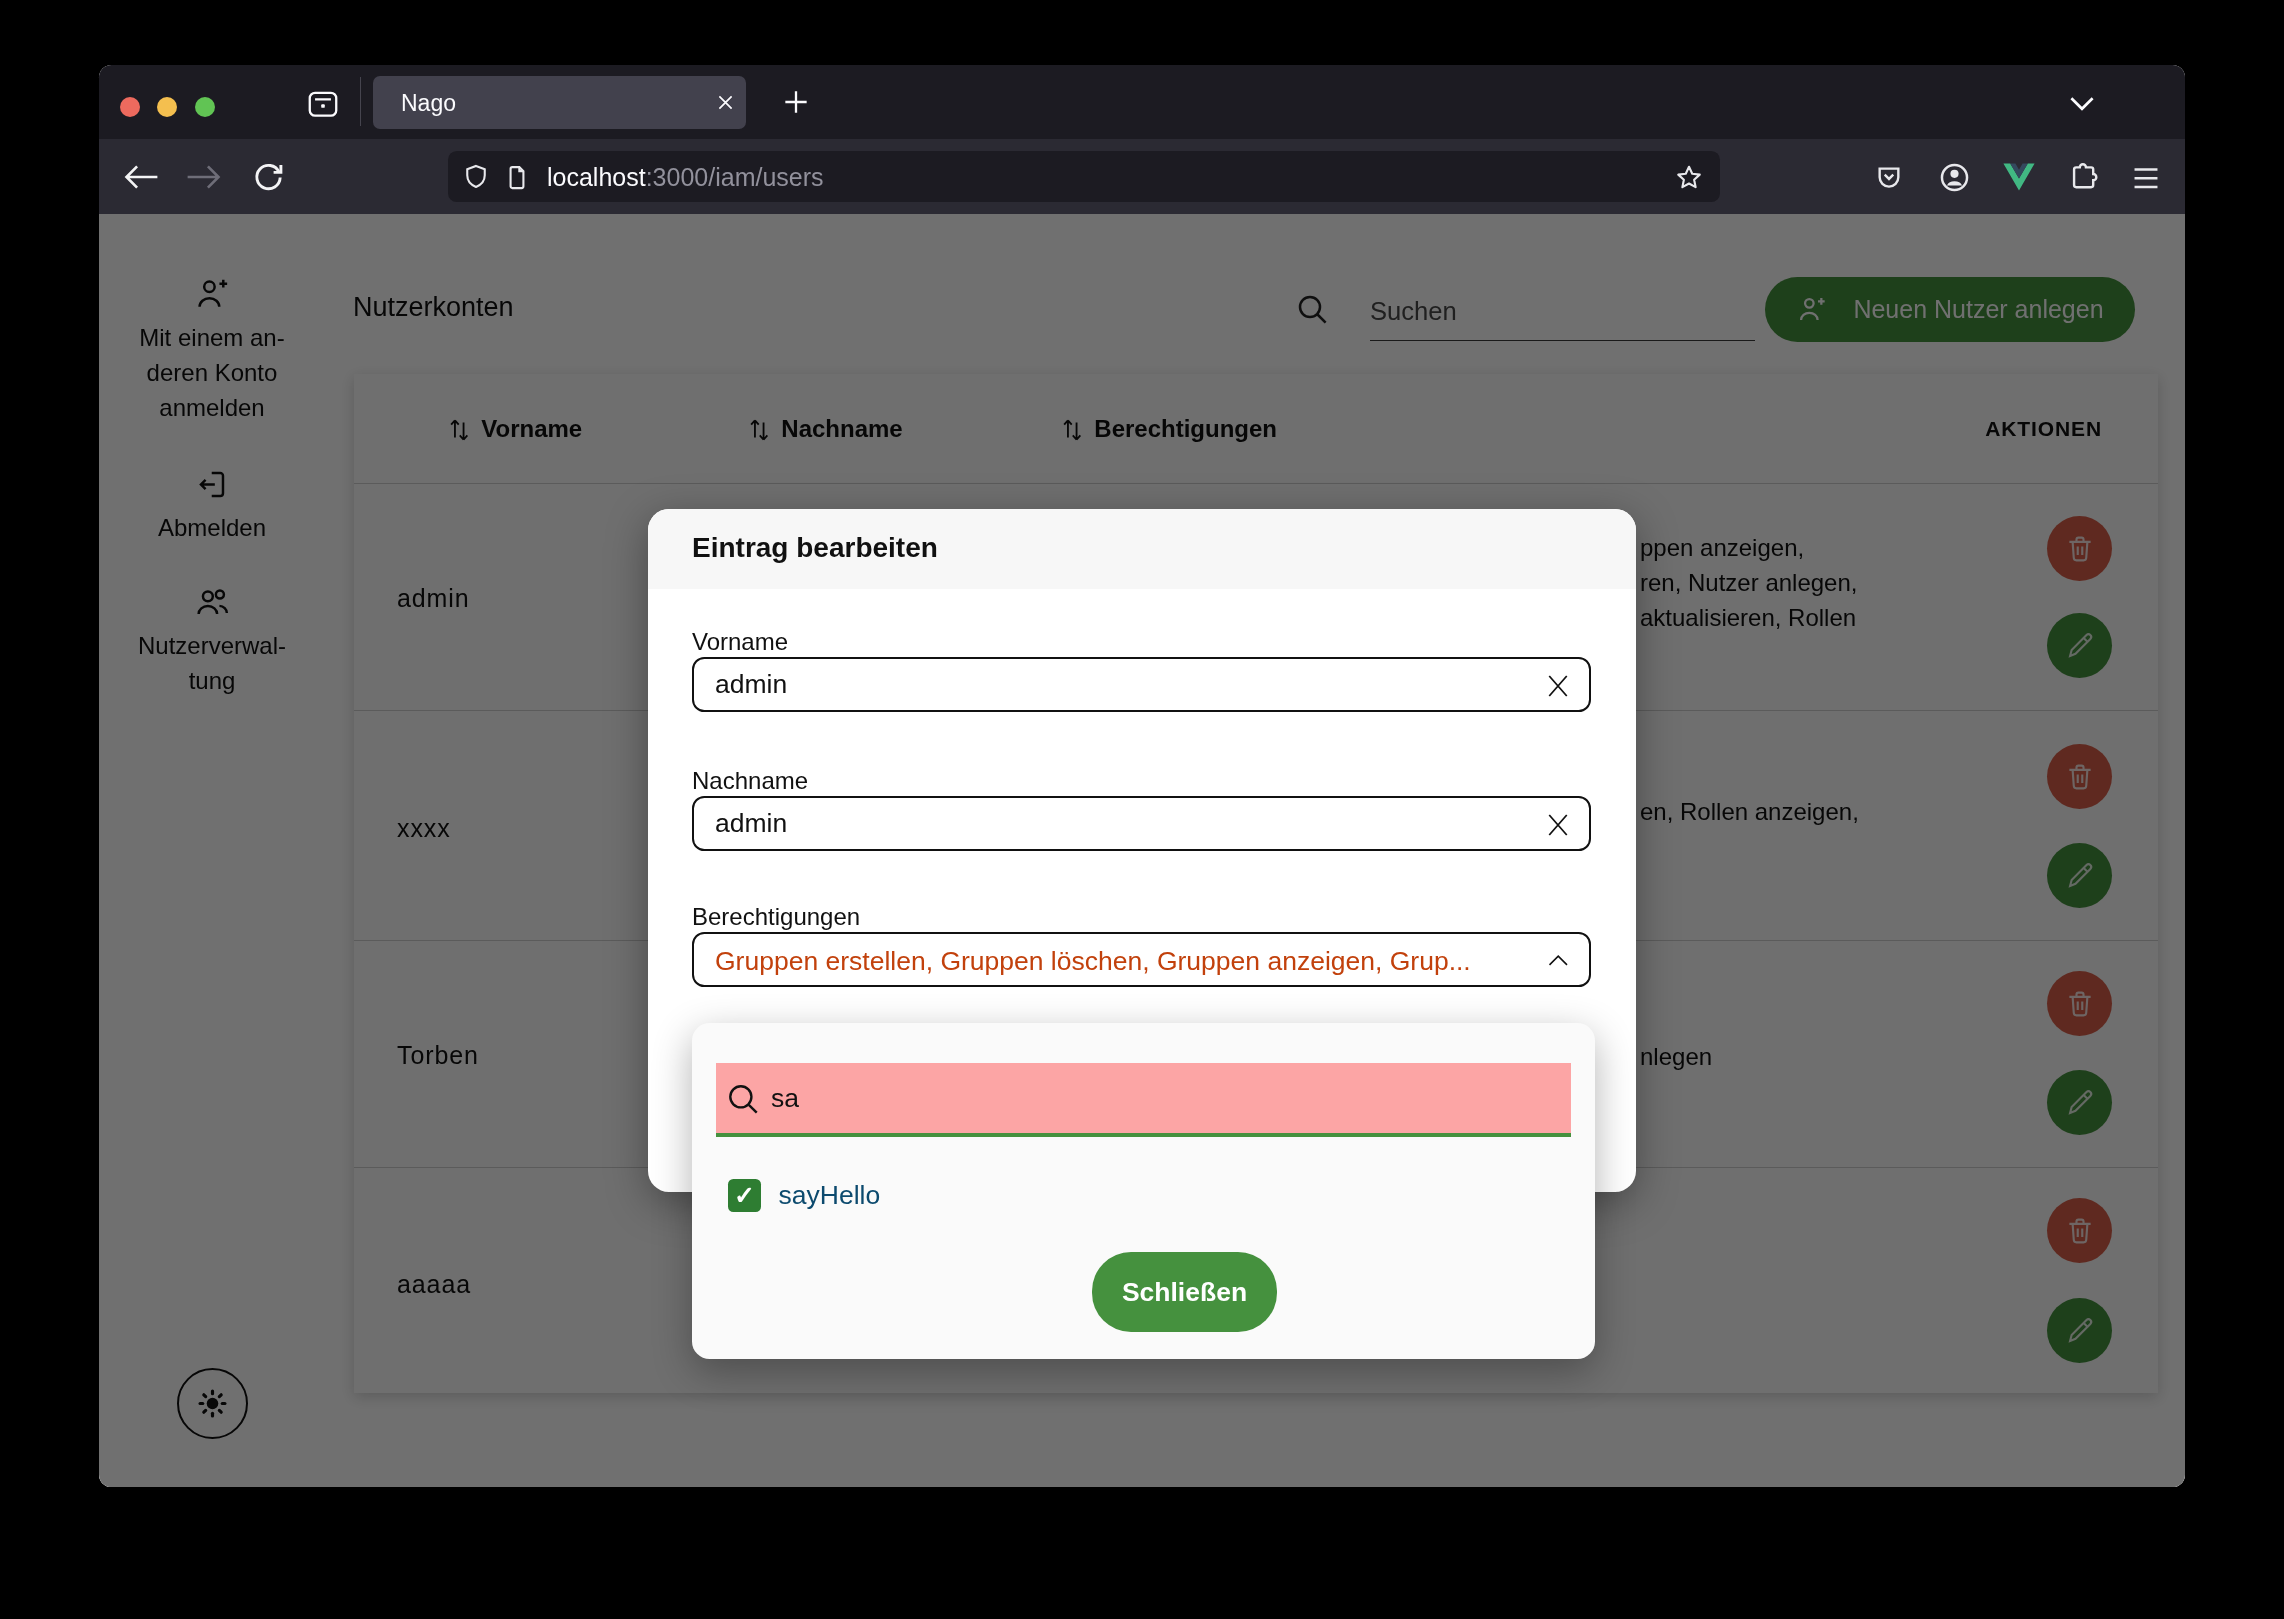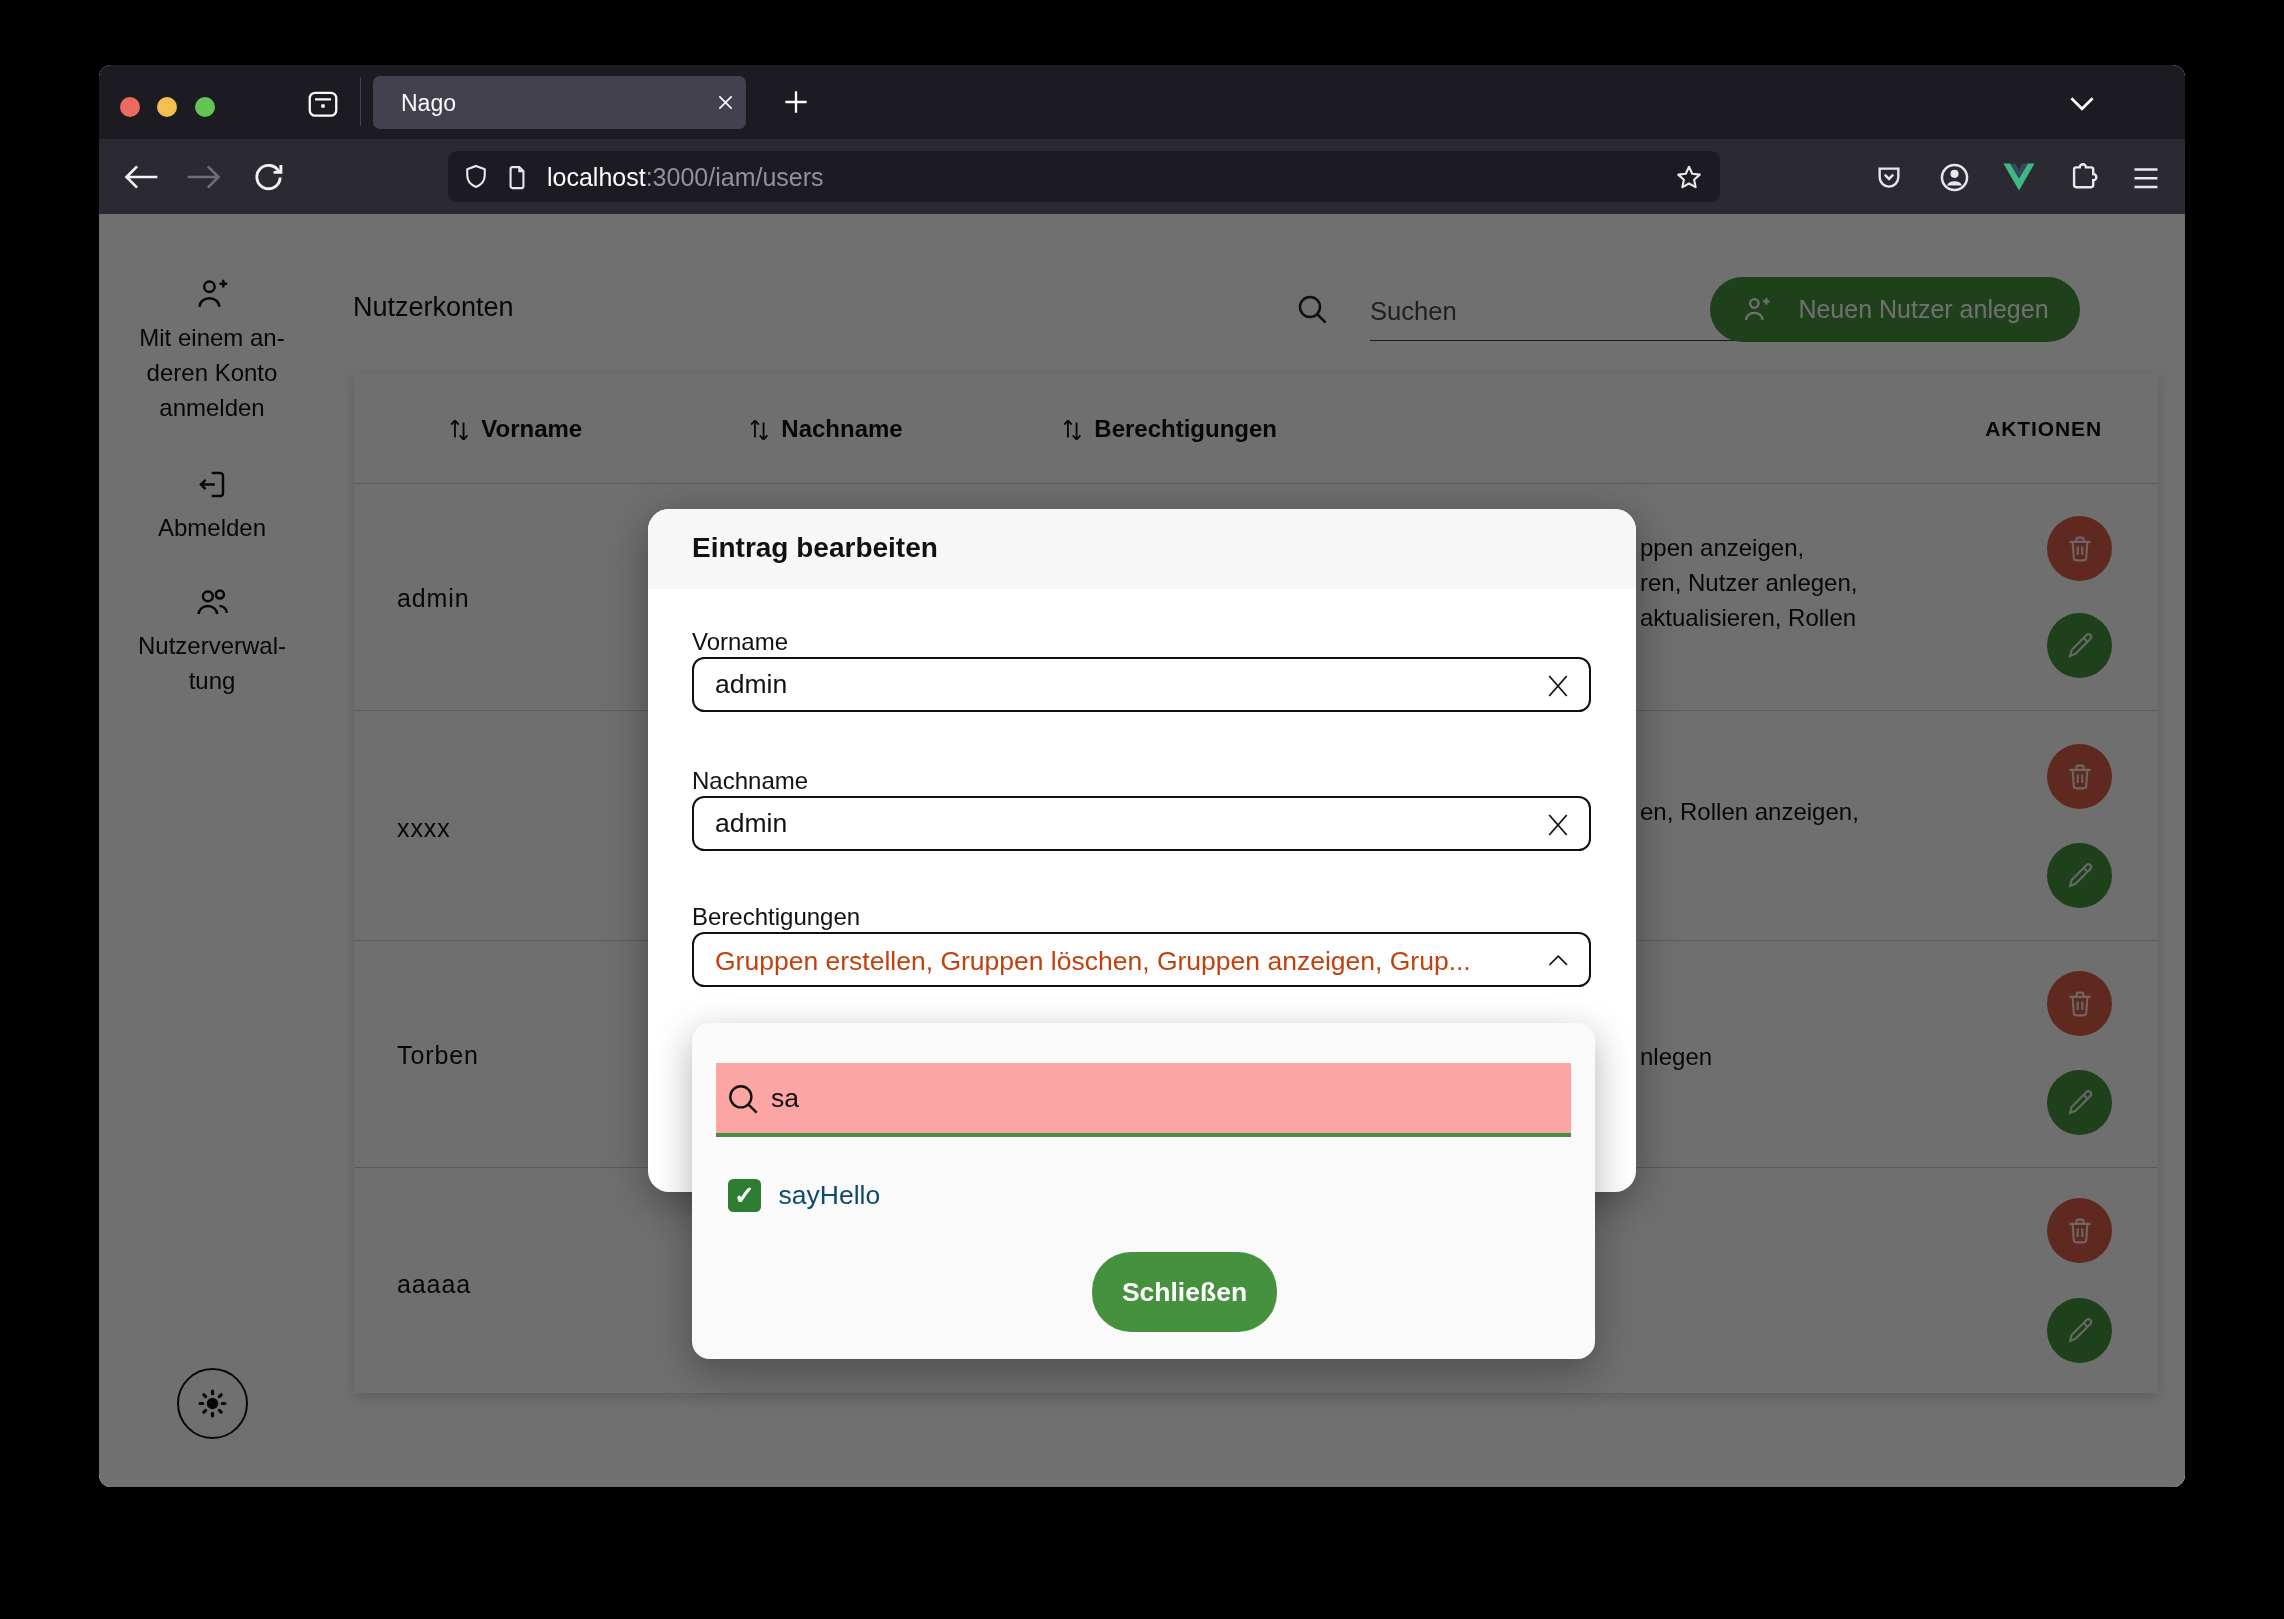--- a/index.html
+++ b/index.html
@@ -28,21 +28,21 @@
 
   
   #viewport{position:absolute;left:0;top:149px;width:2086px;height:1273px;background:#fff;}
 
   .side-item{position:absolute;width:226px;left:0;text-align:center;color:#111;font-size:24px;line-height:35px;}
   .side-item svg{display:block;margin:0 auto 7px auto;}
 
   #page-title{position:absolute;left:254px;top:78px;font-size:27px;color:#111;font-weight:500;}
   #page-search{position:absolute;left:1271px;top:69px;width:385px;height:58px;background:transparent;border:none;border-bottom:1.8px solid #3c3c3c;font-size:25.6px;color:#111;outline:none;}
   #page-search::placeholder{color:#4a4a4a;}
-  #new-user-btn{position:absolute;left:1611px;top:63px;width:370px;height:65px;background:var(--accent-green);border:none;border-radius:33px;color:#fff;font-size:25px;display:flex;align-items:center;justify-content:center;gap:25px;cursor:pointer;}
+  #new-user-btn{position:absolute;left:1666px;top:63px;width:370px;height:65px;background:var(--accent-green);border:none;border-radius:33px;color:#fff;font-size:25px;display:flex;align-items:center;justify-content:center;gap:25px;cursor:pointer;}
 
   #table-card{position:absolute;left:255px;top:160px;width:1804px;height:1019px;background:#fcfcfc;box-shadow:0 3.5px 14px rgba(0,0,0,0.18);}
   .th{position:absolute;top:201px;font-size:24px;font-weight:700;color:#111;display:flex;align-items:center;gap:8.8px;}
   #th-actions{position:absolute;top:203px;left:1827px;width:176px;text-align:right;font-size:21px;font-weight:700;letter-spacing:0.9px;color:#111;}
   .row-sep{position:absolute;left:255px;width:1804px;height:0.9px;background:#cfcfcf;}
   .cell-vorname{position:absolute;left:298px;font-size:25px;color:#111;letter-spacing:0.9px;}
   .perm-frag{position:absolute;left:1541px;font-size:24px;color:#111;line-height:35px;white-space:nowrap;}
   .action-btn{position:absolute;left:1948px;width:65px;height:65px;border-radius:50%;border:none;display:flex;align-items:center;justify-content:center;cursor:pointer;}
   .action-del{background:var(--danger-red);}
   .action-edit{background:var(--accent-green);}

